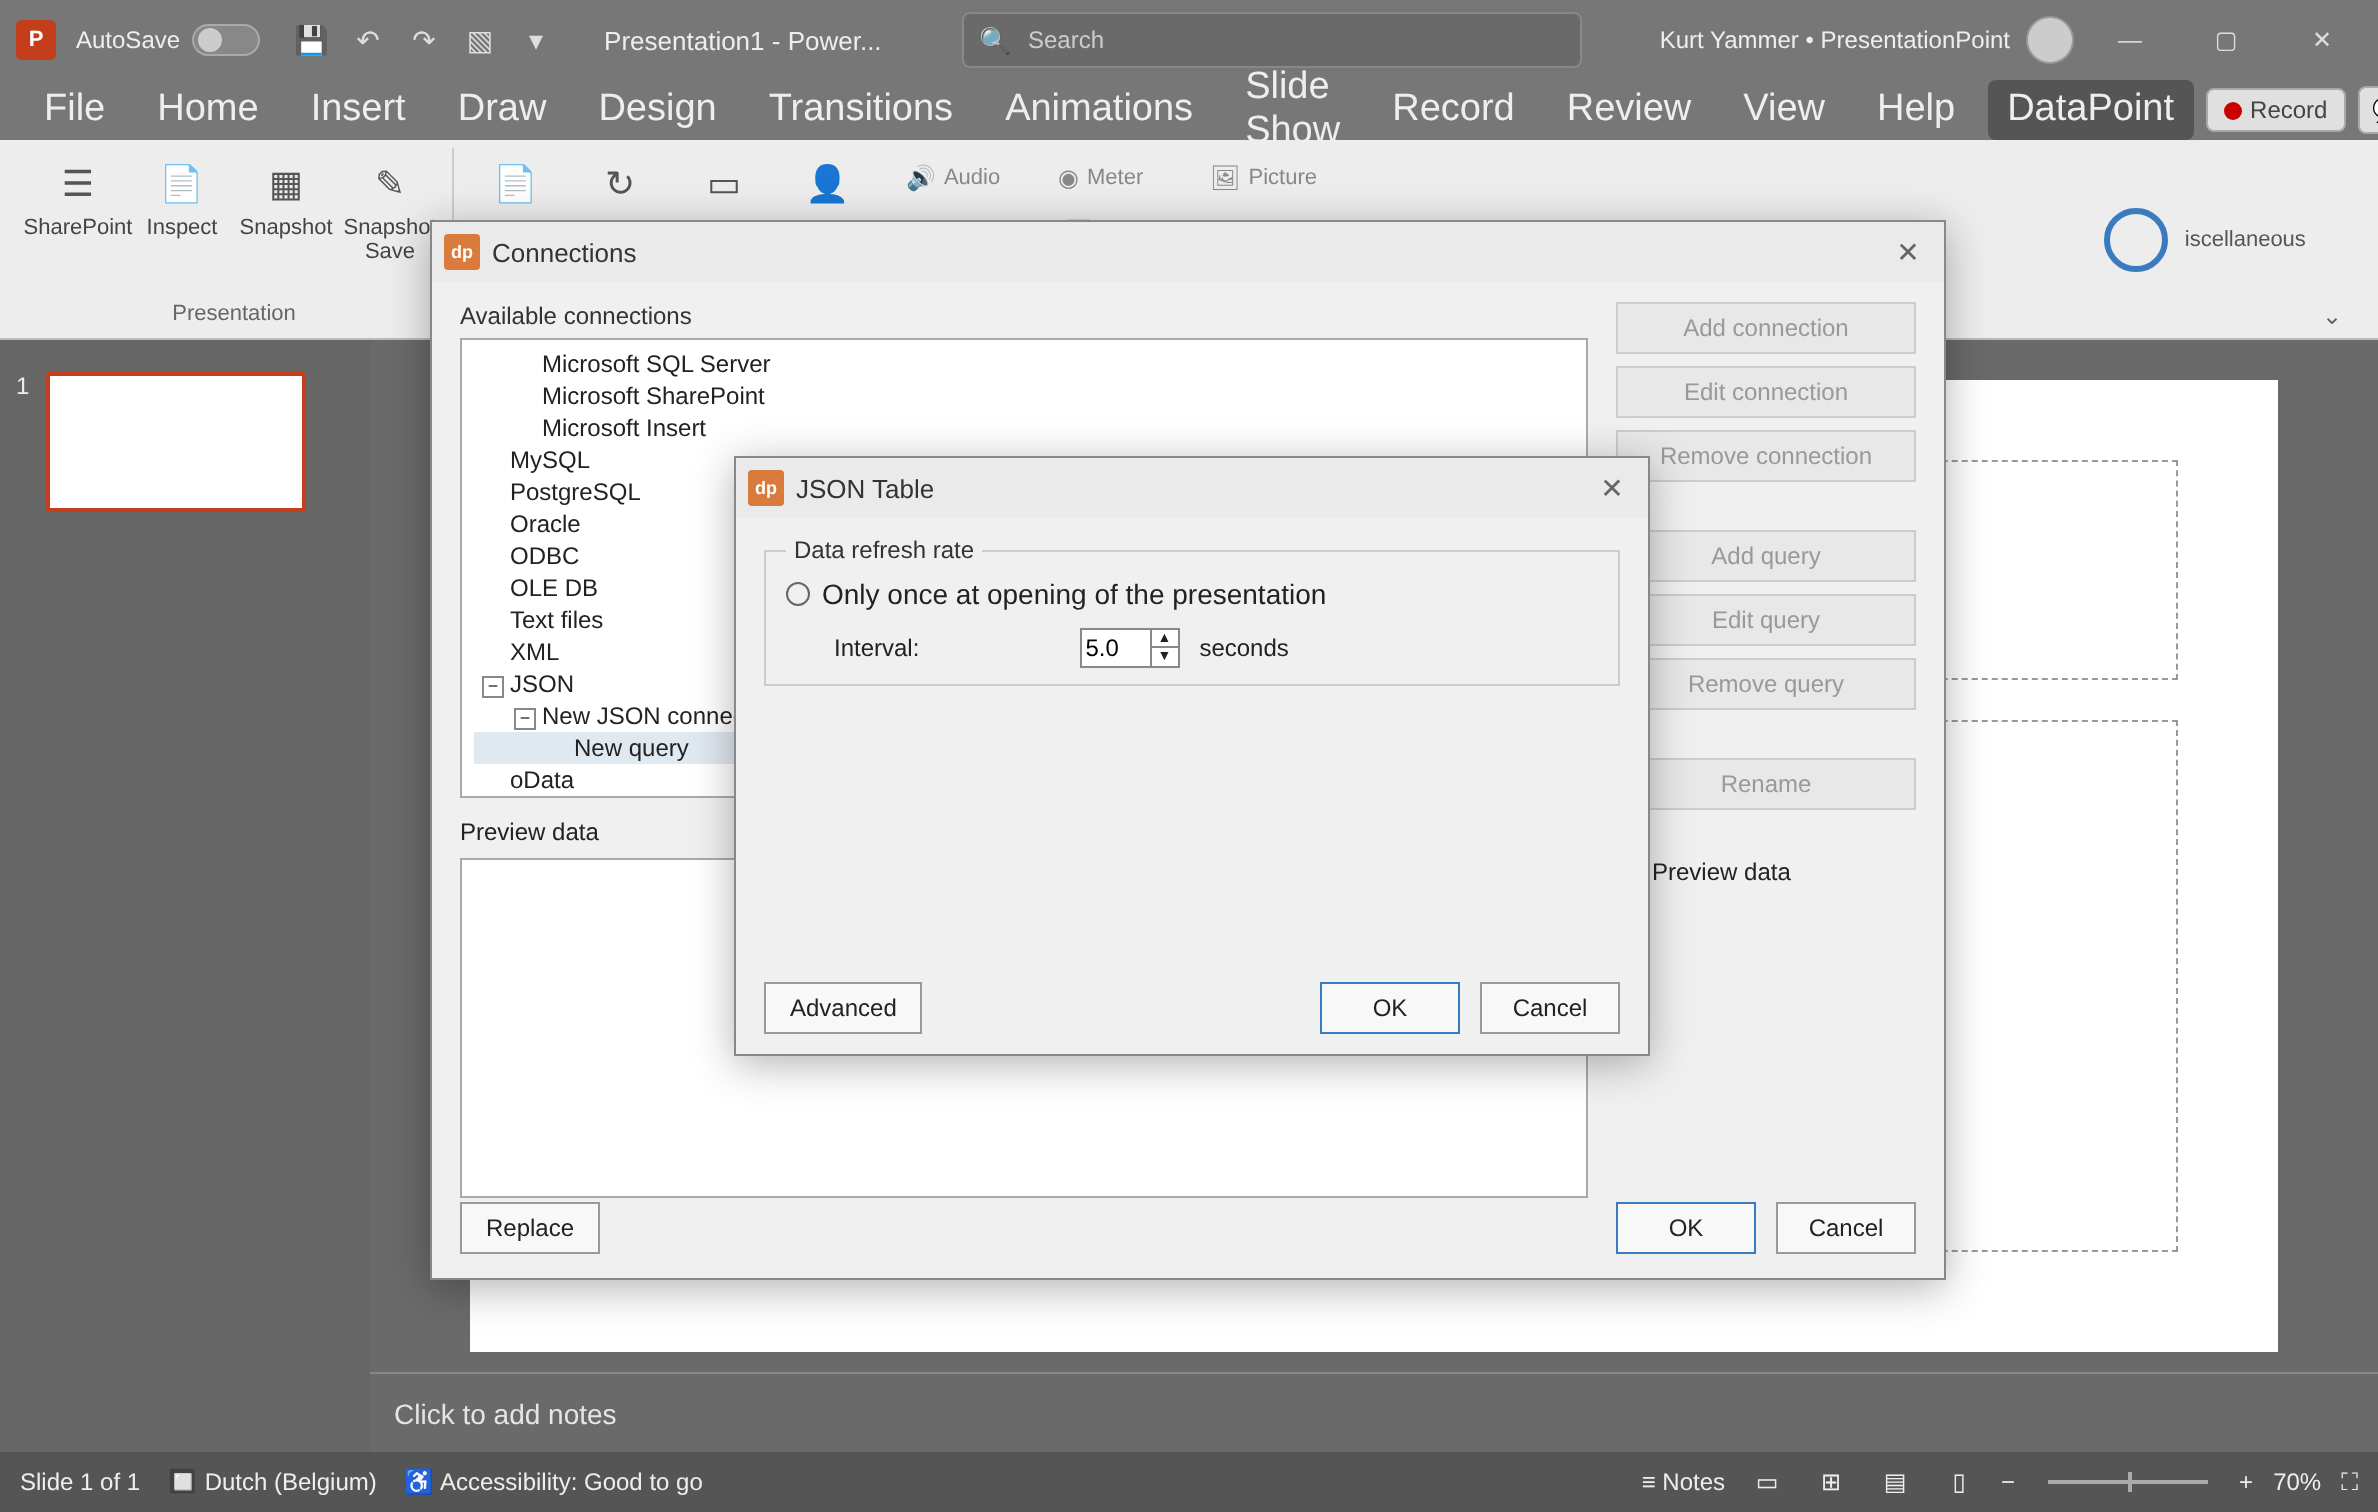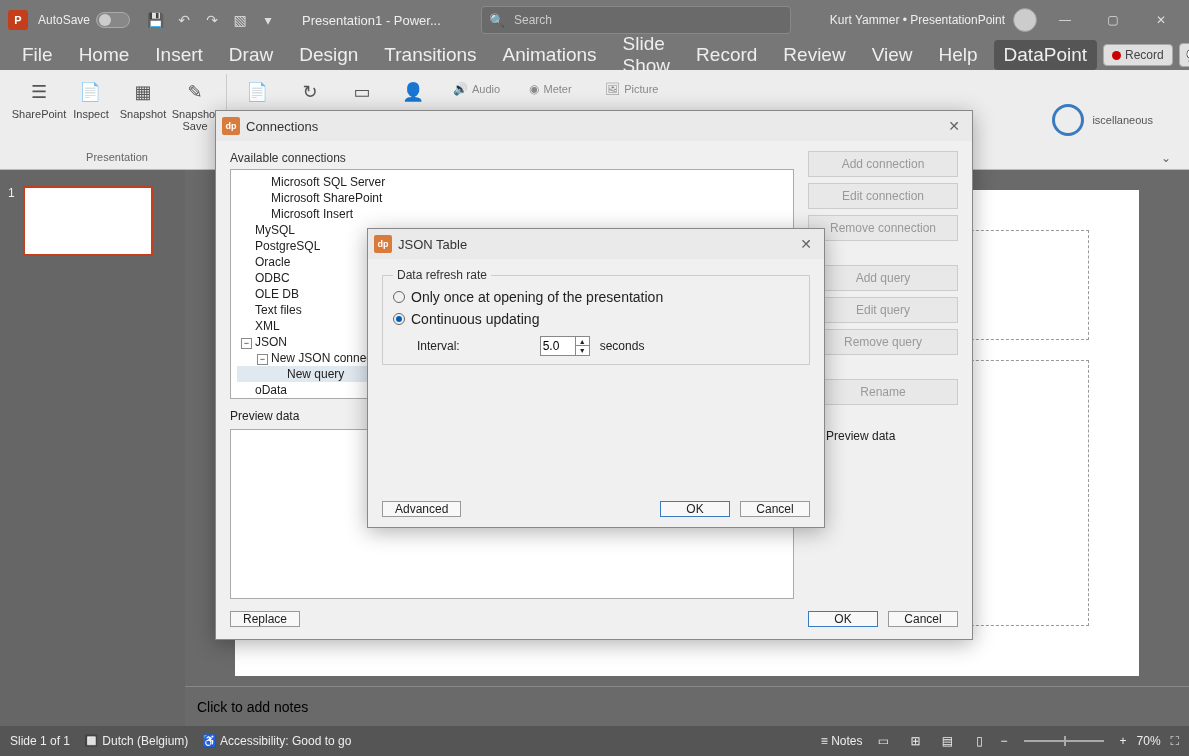--- a/index.html
+++ b/index.html
@@ -44,21 +44,21 @@
   
   .maincontent { position:absolute; top:170px; left:0; right:0; bottom:30px; display:flex; }
   .slidethumbs { width: 185px; background:#666; padding: 16px 8px;}
   .thumbwrap { display:flex; gap:8px;}
   .thumbno { color:#eee; font-size:12px;}
   .thumb { width:130px; height:70px; background:#fff; border:2px solid #c43e1c; border-radius:2px;}
   .slidearea { flex:1; background:#6a6a6a; position:relative; display:flex; flex-direction:column;}
   .slidecanvas { flex:1; margin:20px 50px 10px; background:#fff; position:relative;}
   .placeholder1 { position:absolute; border:1px dashed #999; left:50px; top:40px; right:50px; height:110px;}
   .placeholder2 { position:absolute; border:1px dashed #999; left:50px; top:170px; right:50px; bottom:50px;}
-  .notesbar { height:40px; background:#6a6a6a; border-top:1px solid #888; color:#000000; display:flex; align-items:center; padding:0 12px; font-size:14px;}
+  .notesbar { height:40px; background:#6a6a6a; border-top:1px solid #888; color:#e5e5e5; display:flex; align-items:center; padding:0 12px; font-size:14px;}
   
   
   .statusbar { position:absolute; bottom:0; left:0; right:0; height:30px; background:#555; display:flex; align-items:center; padding:0 10px; color:#eee; font-size:12px; gap:14px;}
   .statusbar .right { margin-left:auto; display:flex; align-items:center; gap:10px;}
   .statusbar .vb { width:22px; height:18px; display:flex; align-items:center; justify-content:center; font-size:12px;}
   .zoomslider { width:80px; height:2px; background:#aaa; position:relative; margin:0 6px;}
   .zoomslider .zt { width:2px; height:10px; background:#aaa; position:absolute; top:-4px; left:50%;}
   
   
   .dlg-conn { position:absolute; left:215px; top:110px; width:758px; height:530px; background:#f0f0f0; border:1px solid #888; box-shadow:0 4px 20px rgba(0,0,0,.3);}
@@ -77,21 +77,21 @@
   .tree .lv1 { padding-left: 34px;}
   .tree .lv0 { padding-left: 18px;}
   .tree .lv2 { padding-left: 50px;}
   .tree .sel { background:#e0e8f0;}
   .tree .exp { display:inline-block; width:11px; height:11px; border:1px solid #888; font-size:9px; line-height:9px; text-align:center; margin-right:3px;}
   .preview-row { display:flex; justify-content:space-between; margin-top:10px;}
   .preview-box { margin-top:6px; border:1px solid #aaa; background:#fff; height:170px;}
   .chk { width:14px; height:14px; background:#0060c0; color:#fff; font-size:10px; display:inline-flex; align-items:center; justify-content:center; margin-right:4px;}
   .btnrow { position:absolute; bottom:12px; left:14px; right:14px; display:flex; gap:10px;}
   .btnrow .sp { flex:1;}
-  .dlgbtn { min-width:70px; height:16px; background:#f8f8f8; border:1px solid #999; display:flex; align-items:center; justify-content:center; font-size:12px; padding:0 12px;}
+  .dlgbtn { min-width:70px; height:26px; background:#f8f8f8; border:1px solid #999; display:flex; align-items:center; justify-content:center; font-size:12px; padding:0 12px;}
   .dlgbtn.primary { border:1.5px solid #3a7abf;}
   
   
   .dlg-json { position:absolute; left:367px; top:228px; width:458px; height:300px; background:#f0f0f0; border:1px solid #888; box-shadow:0 4px 20px rgba(0,0,0,.3);}
   .json-body { padding:10px 14px;}
   .tablelist { border:1px solid #888; background:#fff; height:92px; font-size:12px;}
   .tlitem { padding:0 4px; height:16px; line-height:16px;}
   .tlitem.sel { background:#0060c0; color:#fff;}
   .jrow { display:flex; align-items:flex-start; margin-bottom:8px;}
   .jlabel { width:106px; font-size:12px; padding-top:2px;}
@@ -331,24 +331,20 @@
     <div class="dlg-x">✕</div>
   </div>
   <div class="json-body">
     <div class="fieldset">
       <span class="fst">Data refresh rate</span>
       <div class="fsbody">
         <label class="radio">
             <span class="rcircle"></span>
             <span>Only once at opening of the presentation</span>
           </label>
-        <label class="radio">
-            <span class="rcircle on"></span>
-            <span>Continuous updating</span>
-          </label>
         <div class="intervalrow">
           <span>Interval:</span>
           <div style="flex:0 0 60px;"></div>
           <div class="spinbox">
             <input value="5.0" style="">
             <div class="spinbtns">
                 <div class="sb">▲</div>
                 <div class="sb">▼</div>
               </div>
           </div>

